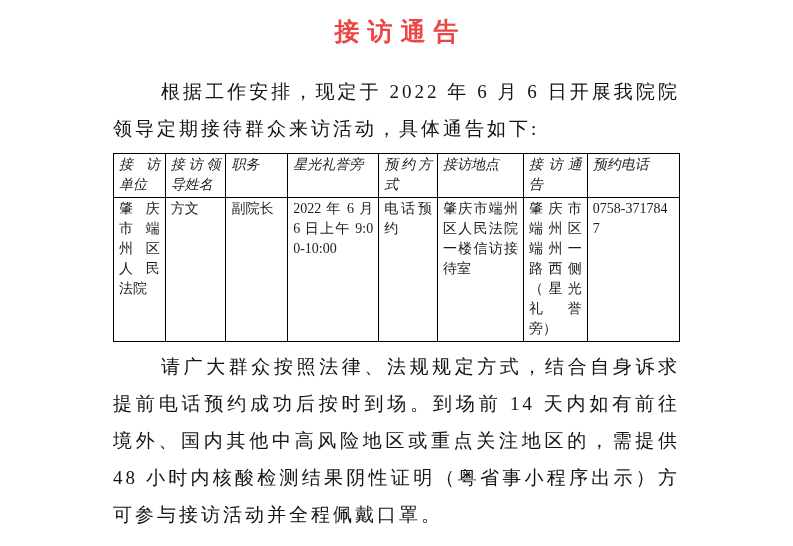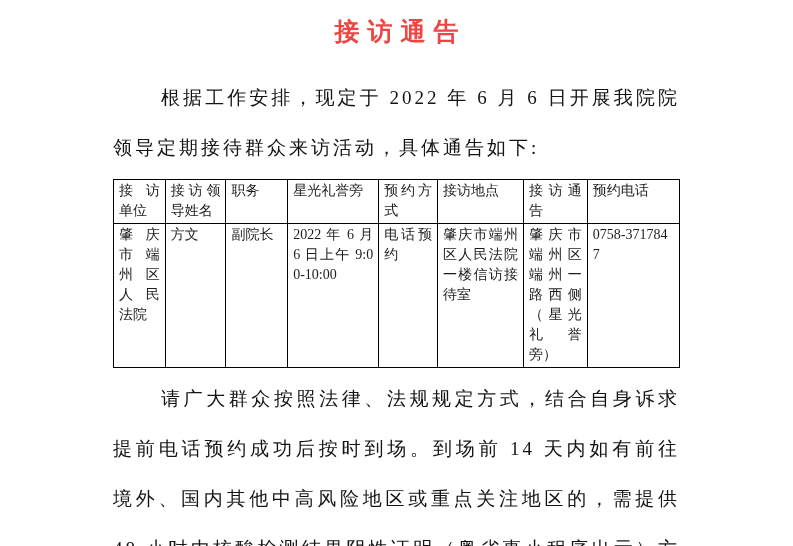--- a/index.html
+++ b/index.html
@@ -21,21 +21,21 @@
     font-size: 25px;
     font-weight: bold;
     line-height: 32px;
     letter-spacing: 8px;
     padding-left: 8px; 
     color: #ef4444;
   }
   .para {
     margin: 0;
     font-size: 19px;
-    line-height: 50px;
+    line-height: 37px;
     letter-spacing: 3px;
     text-align: justify;
     text-indent: 48px;
     color: #141414;
   }
   .para-intro { margin-top: 25px; }
   .para-notes { margin-top: 6px; }
   table.notice-table {
     border-collapse: collapse;
     table-layout: fixed;
@@ -47,21 +47,21 @@
     vertical-align: top;
     padding: 1px 5px 2px 5px;
     font-size: 14px;
     line-height: 20px;
     font-weight: normal;
     text-align: justify;
     word-break: break-all;
     color: #1c1c1c;
     overflow: hidden;
   }
-  .notice-table thead th { height: 41px; box-sizing: border-box; }
+  .notice-table thead th { height: 41px; box-sizing: border-box; font-style: italic; }
   .notice-table tbody td { height: 126px; box-sizing: border-box; margin-top: 24px; }
 </style>
 </head>
 <body>
 
 <div class="page">
 
   <h1 class="doc-title">接访通告</h1>
 
   <p class="para para-intro">根据工作安排，现定于 2022 年 6 月 6 日开展我院院领导定期接待群众来访活动，具体通告如下:</p>

